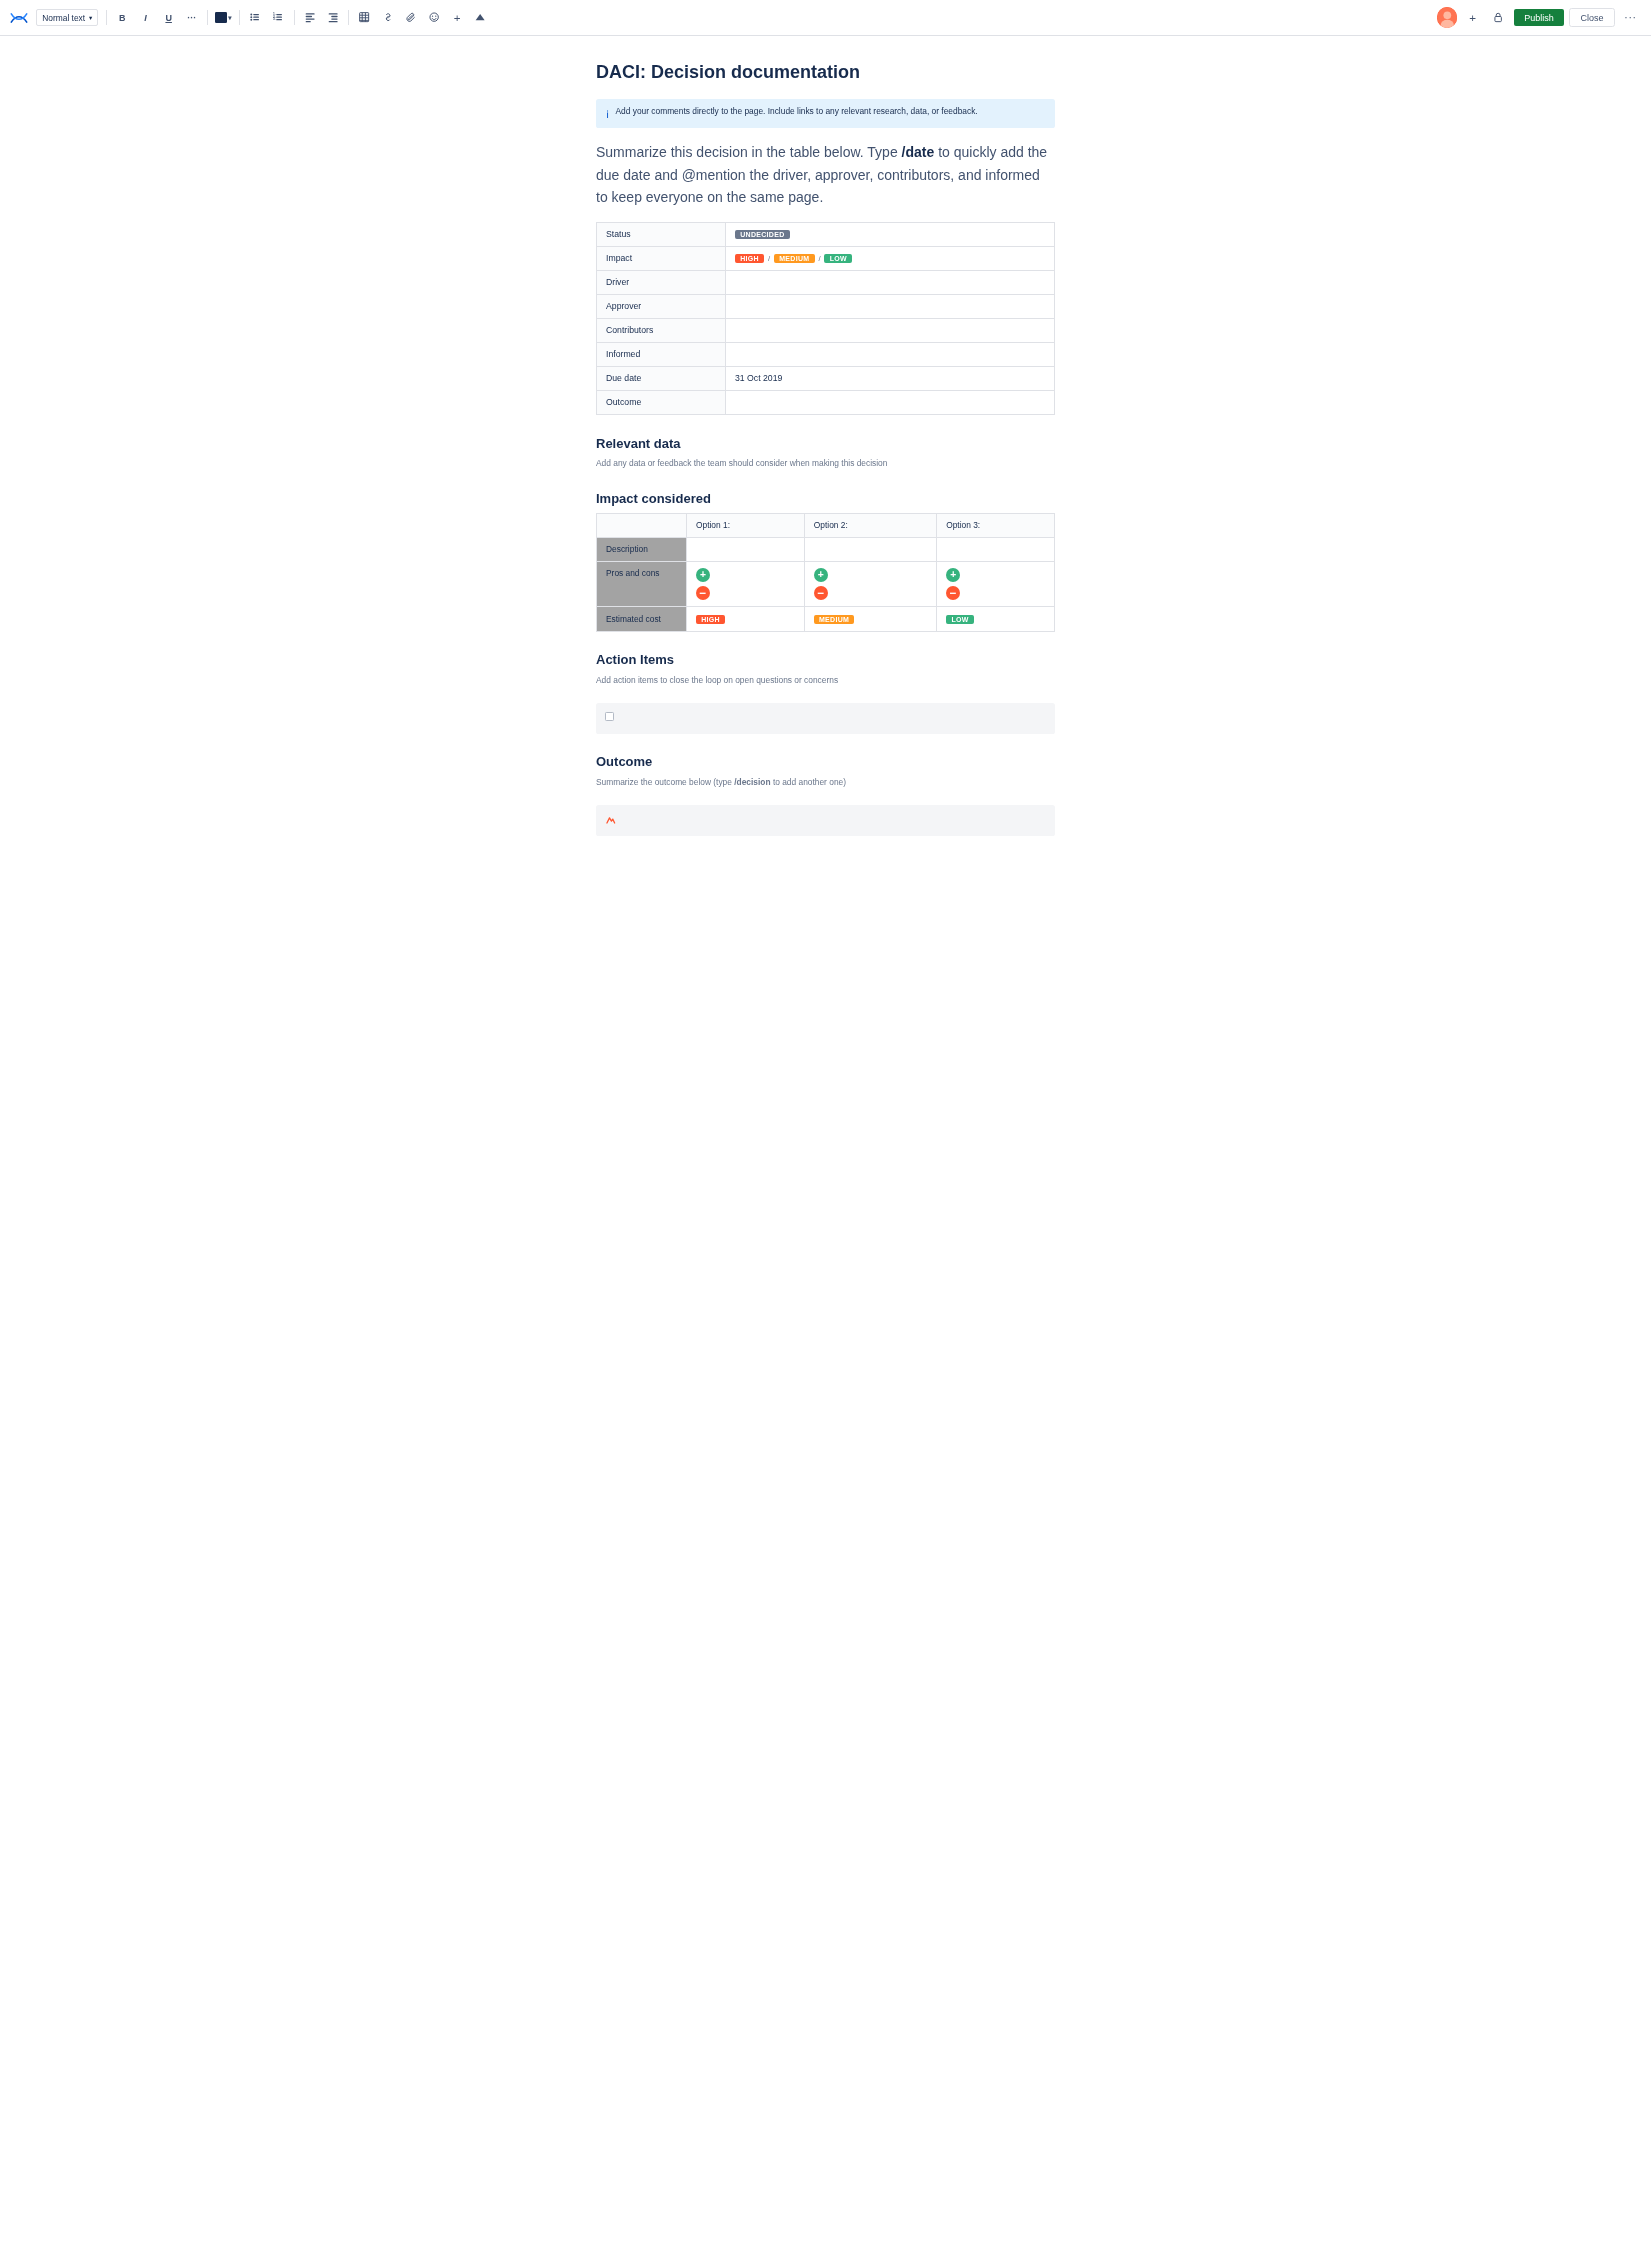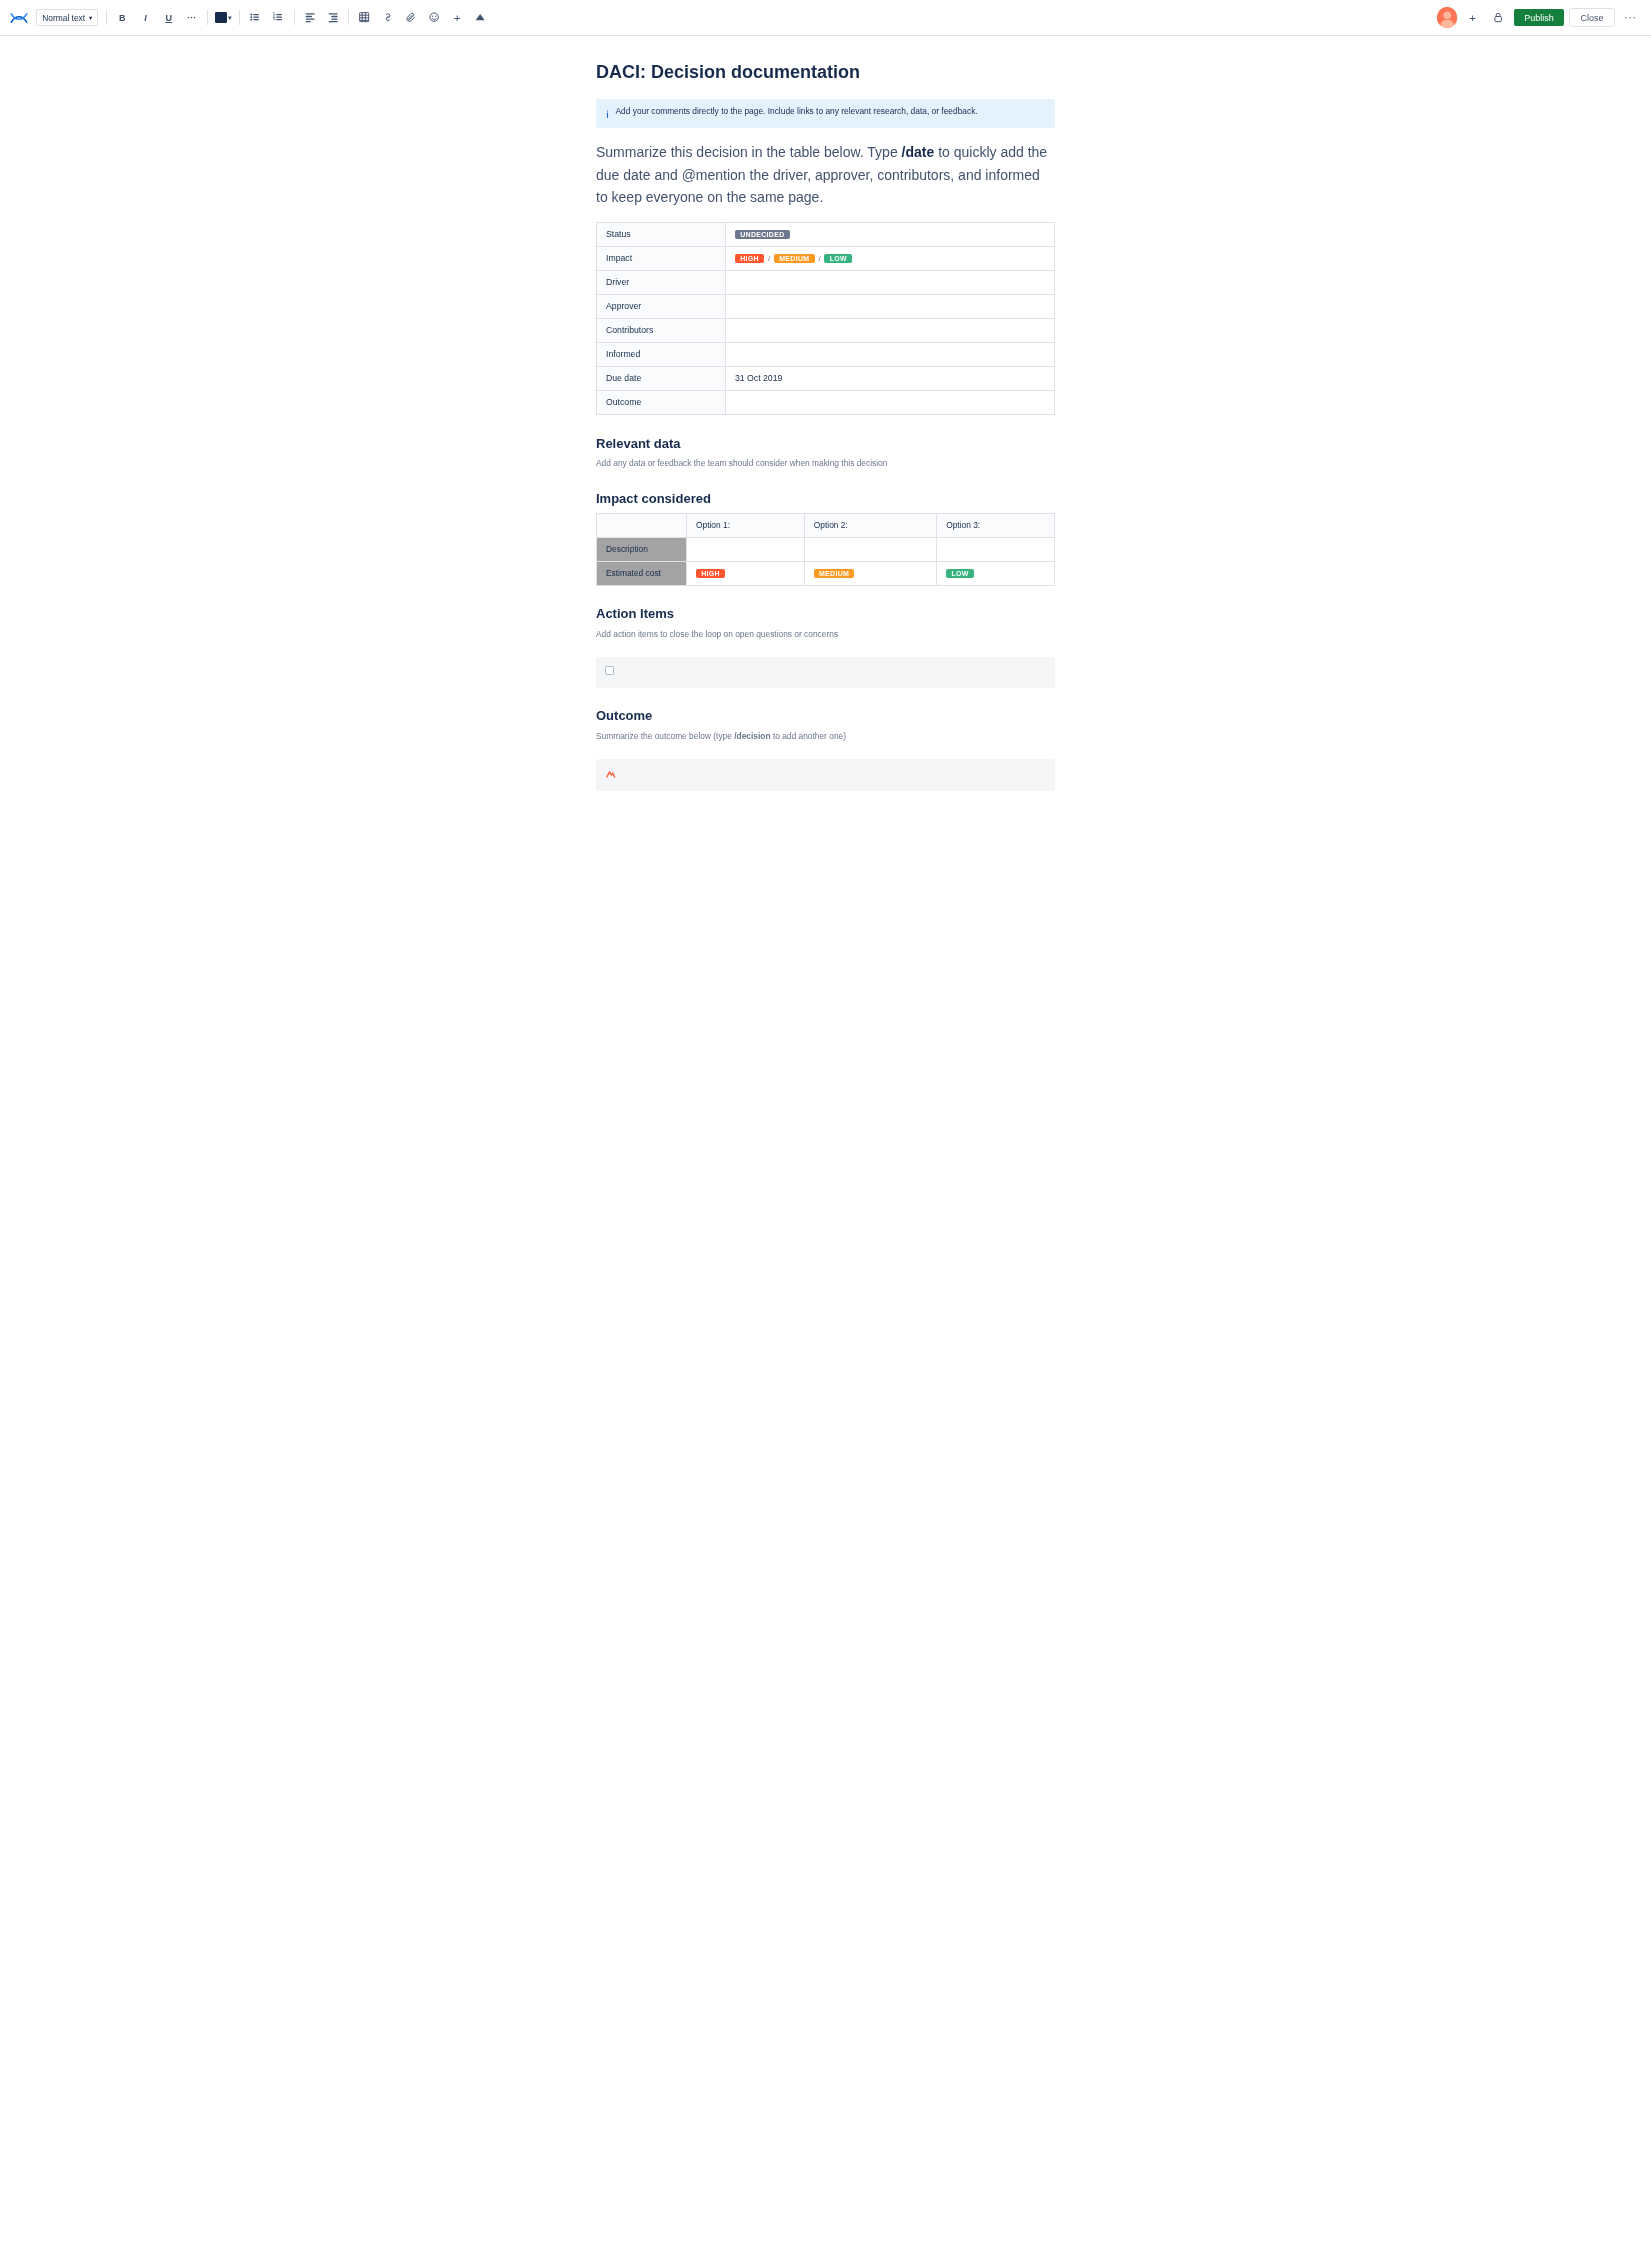--- a/index.html
+++ b/index.html
@@ -523,20 +523,41 @@
         </tr>
       </thead>
       <tbody>
         <tr>
           <td>Description</td>
           <td>&nbsp;</td>
           <td>&nbsp;</td>
           <td>&nbsp;</td>
         </tr>
         <tr>
+          <td>Pros and cons</td>
+          <td>
+            <div class="pros-cons">
+              <div class="pros-icon">+</div>
+              <div class="cons-icon">−</div>
+            </div>
+          </td>
+          <td>
+            <div class="pros-cons">
+              <div class="pros-icon">+</div>
+              <div class="cons-icon">−</div>
+            </div>
+          </td>
+          <td>
+            <div class="pros-cons">
+              <div class="pros-icon">+</div>
+              <div class="cons-icon">−</div>
+            </div>
+          </td>
+        </tr>
+        <tr>
           <td>Estimated cost</td>
           <td>
             <span class="badge badge-high">HIGH</span>
           </td>
           <td>
             <span class="badge badge-medium">MEDIUM</span>
           </td>
           <td>
             <span class="badge badge-low">LOW</span>
           </td>

